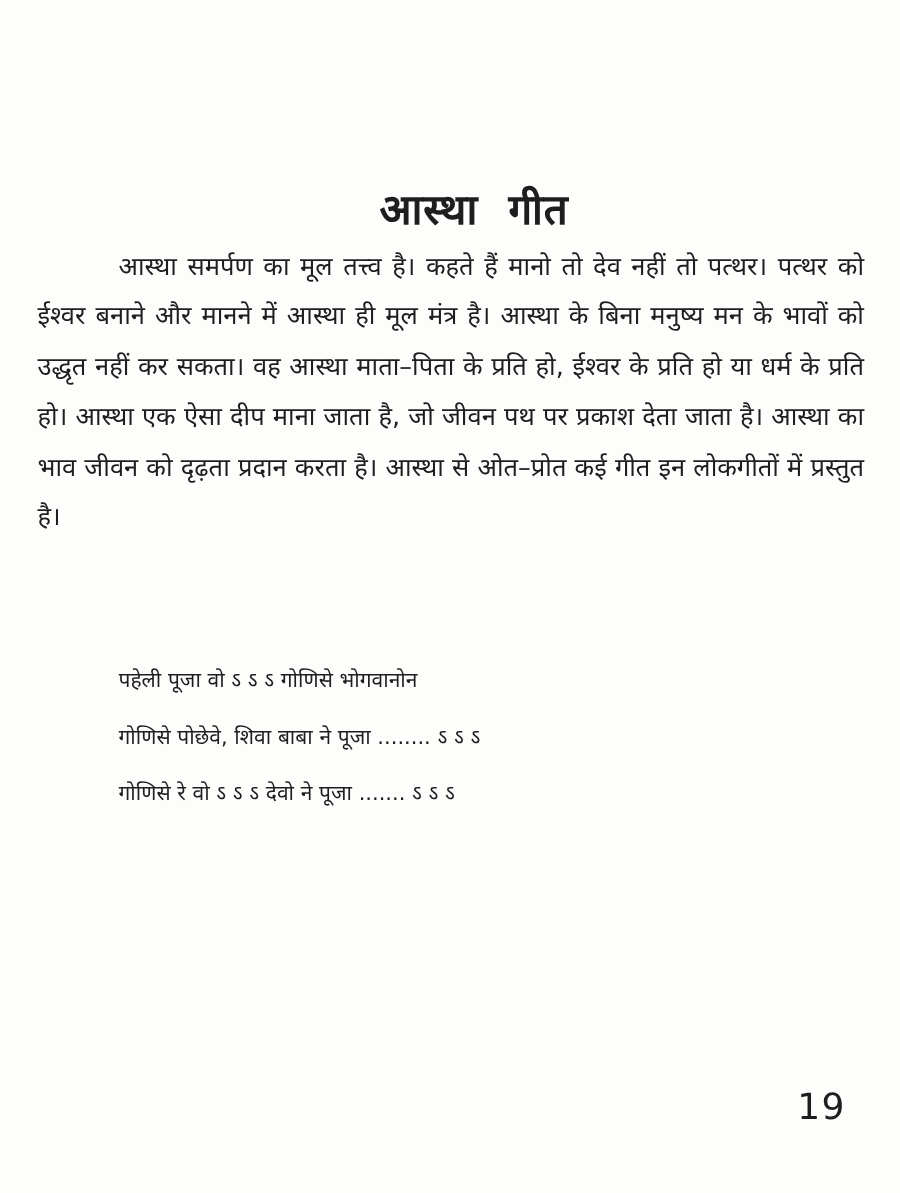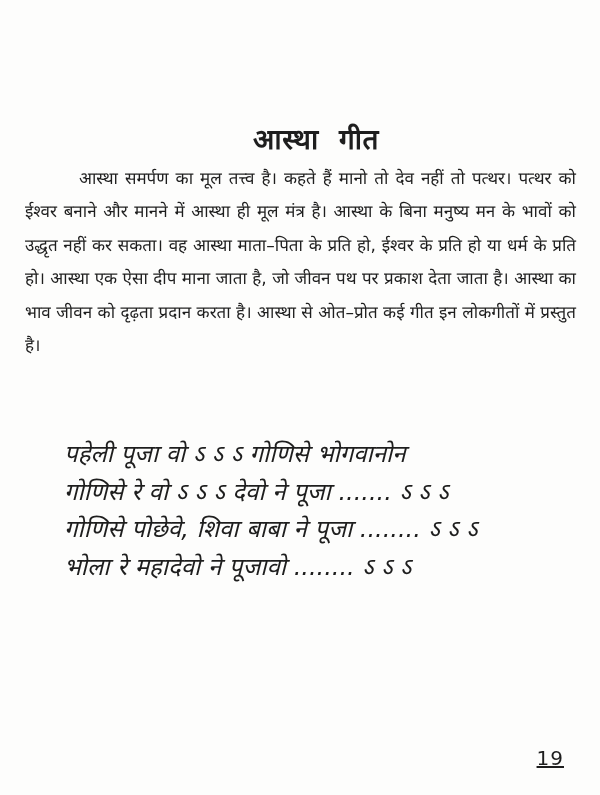--- a/index.html
+++ b/index.html
@@ -33,51 +33,48 @@
     left: 25px;
     width: 551px;
     font-size: 17px;
     line-height: 33.4px;
     text-align: justify;
     text-indent: 54px;
   }
   .verse {
     position: absolute;
     top: 436px;
-    left: 64px;
+    left: 79px;
     right: 20px;
-    font-style: italic;
-    font-size: 24px;
+    font-size: 14px;
   }
   .verse-line {
     height: 37.5px;
     line-height: 37.5px;
     white-space: nowrap;
     overflow: hidden;
   }
   .page-number {
     position: absolute;
     right: 36px;
-    bottom: 25px;
-    font-size: 20px;
+    bottom: 43px;
+    font-size: 24px;
     letter-spacing: 1px;
-    text-decoration: underline;
   }
 </style>
 </head>
 <body>
 
 <div class="page">
 
   <div class="title">आस्था गीत</div>
 
   <div class="para">आस्था समर्पण का मूल तत्त्व है। कहते हैं मानो तो देव नहीं तो पत्थर। पत्थर को ईश्वर बनाने और मानने में आस्था ही मूल मंत्र है। आस्था के बिना मनुष्य मन के भावों को उद्धृत नहीं कर सकता। वह आस्था माता–पिता के प्रति हो, ईश्वर के प्रति हो या धर्म के प्रति हो। आस्था एक ऐसा दीप माना जाता है, जो जीवन पथ पर प्रकाश देता जाता है। आस्था का भाव जीवन को दृढ़ता प्रदान करता है। आस्था से ओत–प्रोत कई गीत इन लोकगीतों में प्रस्तुत है।</div>
 
   <div class="verse">
     <div class="verse-line">पहेली पूजा वो ऽ ऽ ऽ गोणिसे भोगवानोन</div>
+    <div class="verse-line">गोणिसे पोछेवे, शिवा बाबा ने पूजा ........ ऽ ऽ ऽ</div>
     <div class="verse-line">गोणिसे रे वो ऽ ऽ ऽ देवो ने पूजा ....... ऽ ऽ ऽ</div>
-    <div class="verse-line">गोणिसे पोछेवे, शिवा बाबा ने पूजा ........ ऽ ऽ ऽ</div>
-    <div class="verse-line">भोला रे महादेवो ने पूजावो ........ ऽ ऽ ऽ</div>
   </div>
 
   <div class="page-number">19</div>
 
 </div>
 
 </body></html>

